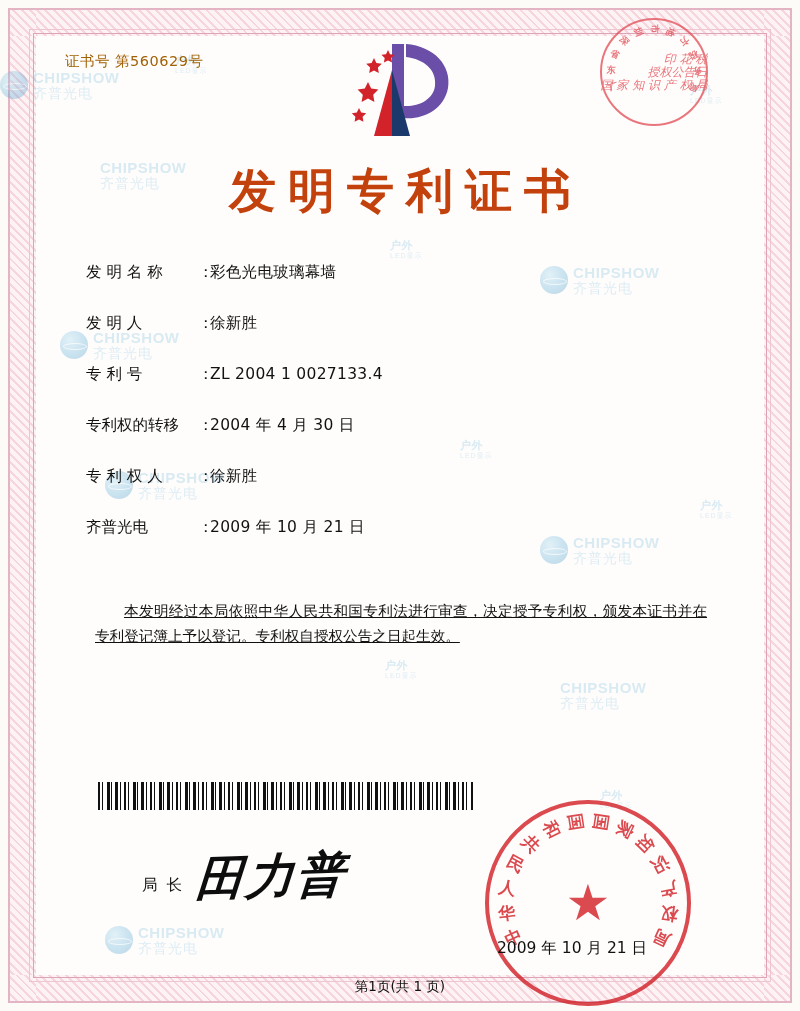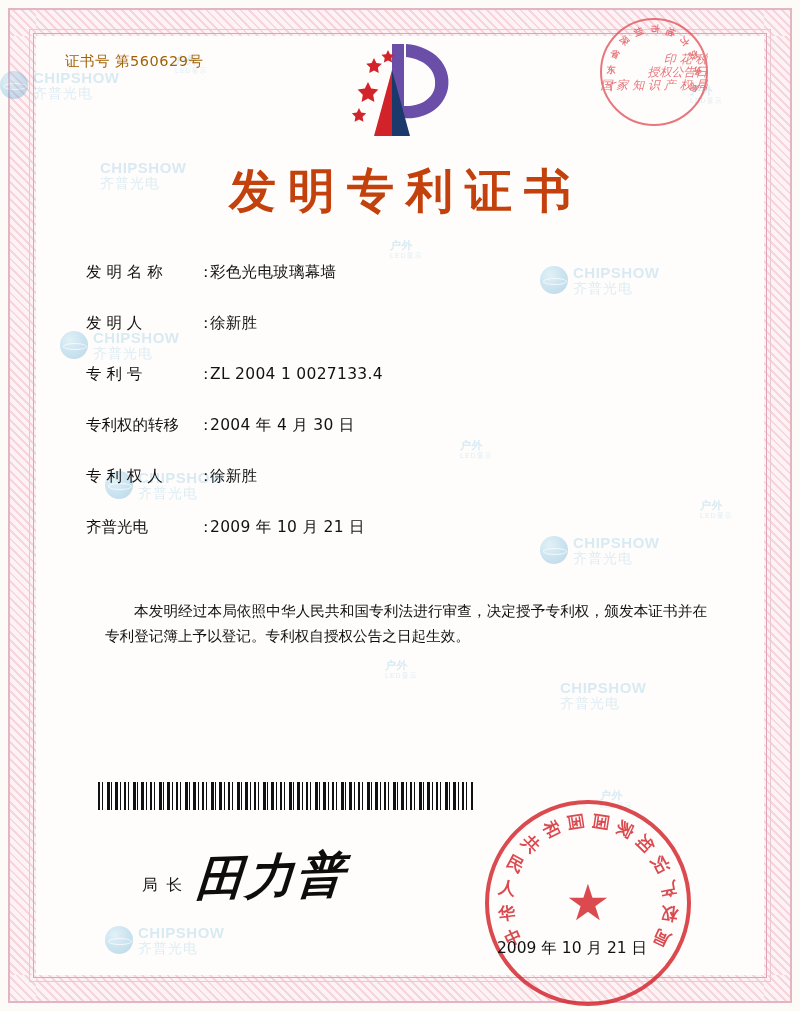--- a/index.html
+++ b/index.html
@@ -164,22 +164,23 @@
     position: absolute;
     left: 95px; top: 598px;
     width: 612px;
     font-size: 14.6px;
     line-height: 25px;
     color: #111;
     font-family: "DejaVu Sans", sans-serif;
     text-align: justify;
   }
   .body-text p {
-    margin: 0 0 2px 10px;
+    margin: 0 0 2px 0;
     text-indent: 29px;
+    text-decoration: underline;
   }
 
   
   .barcode {
     position: absolute;
     left: 98px; top: 782px;
     width: 375px; height: 28px;
     background:
       repeating-linear-gradient(90deg,
         #111 0px, #111 2px, #fff 2px, #fff 4px,
@@ -419,14 +420,15 @@
         <span style="font-size: 17px; transform: rotate(44.2308deg) translate(0px, -82px) rotate(90deg) translate(-50%, -50%);">知</span>
         <span style="font-size: 17px; transform: rotate(61.9231deg) translate(0px, -82px) rotate(90deg) translate(-50%, -50%);">识</span>
         <span style="font-size: 17px; transform: rotate(79.6154deg) translate(0px, -82px) rotate(90deg) translate(-50%, -50%);">产</span>
         <span style="font-size: 17px; transform: rotate(97.3077deg) translate(0px, -82px) rotate(90deg) translate(-50%, -50%);">权</span>
         <span style="font-size: 17px; transform: rotate(115deg) translate(0px, -82px) rotate(90deg) translate(-50%, -50%);">局</span>
       </div>
     <div class="seal-inner-star">★</div>
   </div>
 
   <div class="issue-date">2009 年 10 月 21 日</div>
+  <div class="page-no">第1页(共 1 页)</div>
 
 </div>
 
 </body></html>

